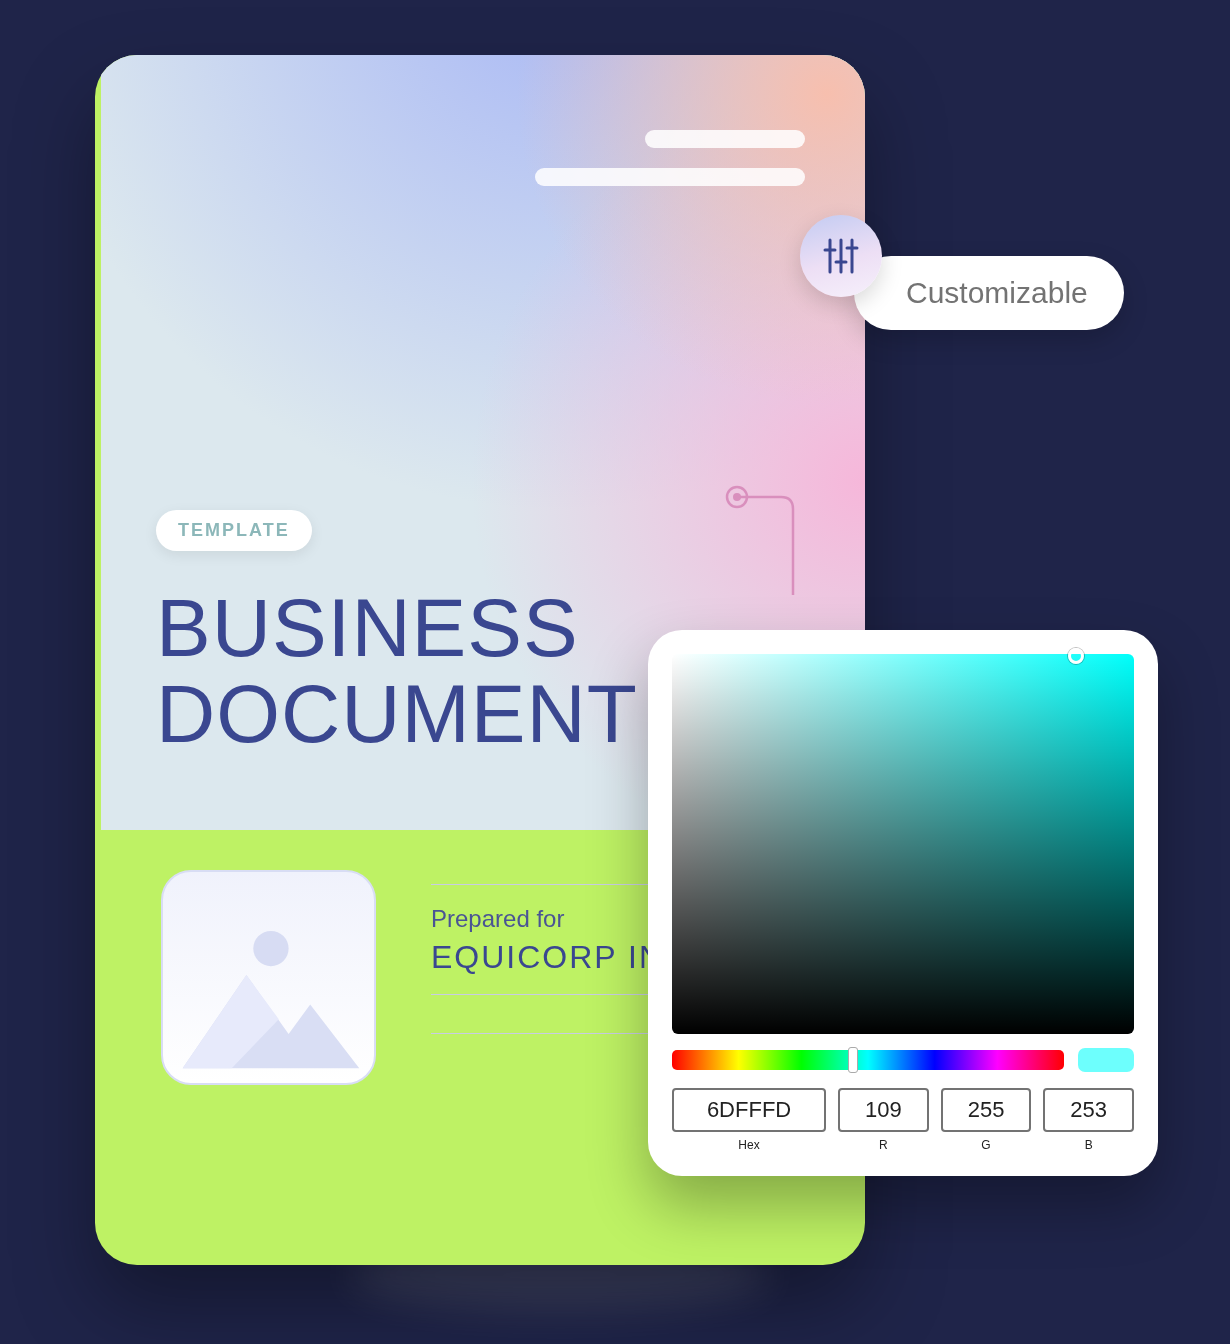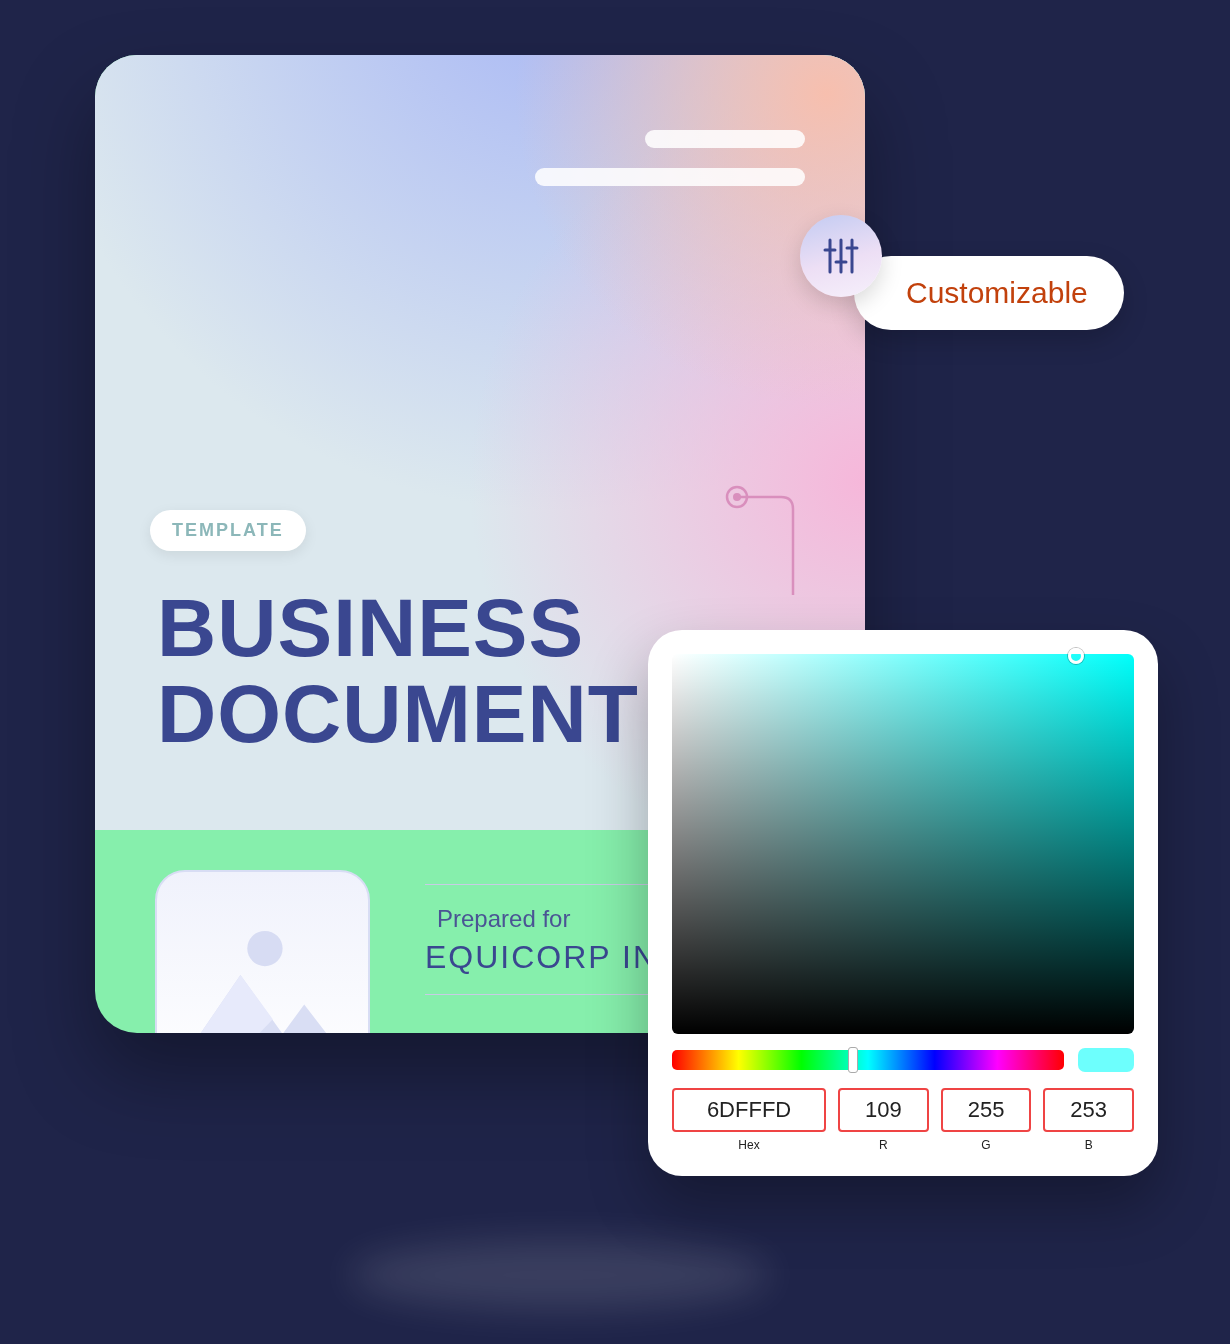--- a/index.html
+++ b/index.html
@@ -11,25 +11,26 @@
     position: relative;
     overflow: hidden;
   }
 
   
   .doc-card {
     position: absolute;
     left: 95px;
     top: 55px;
     width: 770px;
-    height: 978px;
+    height: 1210px;
     border-radius: 42px;
-    background: #86efac;
+    background: #bef264;
     box-shadow: 0 40px 80px rgba(0,0,0,.35);
     overflow: hidden;
+    padding-left: 6px;
   }
   .doc-hero {
     width: 100%;
     height: 775px;
     background:
       radial-gradient(circle at 95% 5%, #f7bfae 0%, rgba(247,191,174,0) 30%),
       radial-gradient(circle at 100% 55%, #f6b7da 0%, rgba(246,183,218,0) 45%),
       radial-gradient(circle at 60% -10%, #a9b8f5 0%, rgba(169,184,245,0) 55%),
       #dce8ee;
     position: relative;
@@ -40,62 +41,61 @@
   .badge {
     position:absolute; left:55px; top:455px;
     background:#fff; border-radius:999px;
     padding:10px 22px;
     font-size:18px; letter-spacing:2px; font-weight:600;
     color:#8cb7b9;
     box-shadow:0 4px 14px rgba(0,0,0,.08);
   }
   .doc-title {
     position:absolute; left:55px; top:530px;
-    font-size:82px; line-height:1.05; font-weight:700;
+    font-size:82px; line-height:1.05; font-weight:400;
     letter-spacing:1px;
     color:#3a4790;
     white-space:pre;
-    margin-left:7px;
   }
   .ornament {
     position:absolute; right:60px; top:430px; width:80px; height:110px;
     pointer-events:none;
   }
 
   .doc-body { position:relative; padding:40px 60px 0 60px; }
   .body-row { display:flex; gap:55px; align-items:flex-start; }
 
   .img-placeholder {
     width:215px; height:215px; border-radius:30px;
     border:2px solid #d8ddf4;
     background: linear-gradient(180deg,#f0f2fc,#ffffff);
     position:relative; overflow:hidden;
   }
   .img-placeholder svg { position:absolute; inset:0; }
 
   .meta { flex:1; padding-top:14px; }
   .meta hr { border:none; border-top:1.5px solid #c7cce4; }
   .meta-block { padding:20px 0 18px 0; }
-  .meta-label { color:#4a5494; font-size:24px; margin-bottom:6px;margin-left:12px; }
+  .meta-label { color:#4a5494; font-size:24px; margin-bottom:6px; }
   .meta-value { color:#3a4790; font-size:32px; font-weight:500; letter-spacing:2px; }
 
   
   .custom-wrap { position:absolute; left:800px; top:215px; }
   .custom-circle {
     width:82px; height:82px; border-radius:50%;
     background: linear-gradient(165deg,#c3cbf2,#eddff5 55%,#f6f0fb);
     box-shadow:0 8px 22px rgba(0,0,0,.15);
     position:relative; z-index:2;
     display:flex; align-items:center; justify-content:center;
   }
   .custom-pill {
     position:absolute; left:54px; top:41px;
     background:#fff; border-radius:999px;
     padding:20px 36px 20px 52px;
-    font-size:30px; color:#c2410c;
+    font-size:30px; color:#737373;
     box-shadow:0 10px 26px rgba(0,0,0,.18);
     z-index:1;
   }
 
   
   .picker {
     position:absolute; left:648px; top:630px;
     width:510px; background:#fff;
     border-radius:34px; padding:24px;
     box-shadow:0 30px 60px rgba(0,0,0,.30);
@@ -122,21 +122,21 @@
     position:absolute; top:-3px; width:10px; height:26px;
     background:#fff; border:1px solid #aaa; border-radius:3px;
     left:45%;
   }
   .preview-swatch {
     width:56px; height:24px; border-radius:7px;
   }
   .picker-inputs { display:flex; gap:12px; margin-top:16px; }
   .pi { text-align:center; }
   .pi input {
-    width:100%; border:2px solid #ef4444; border-radius:4px;
+    width:100%; border:2px solid #737373; border-radius:4px;
     padding:7px 0; font-size:22px; text-align:center;
     font-family:inherit; color:#222;
   }
   .pi-hex { flex:1.7; }
   .pi-ch { flex:1; }
   .pi-label { font-size:12px; color:#222; margin-top:6px; }
 
   
   .card-under {
     position:absolute; left:350px; top:1240px; width:420px; height:70px;

